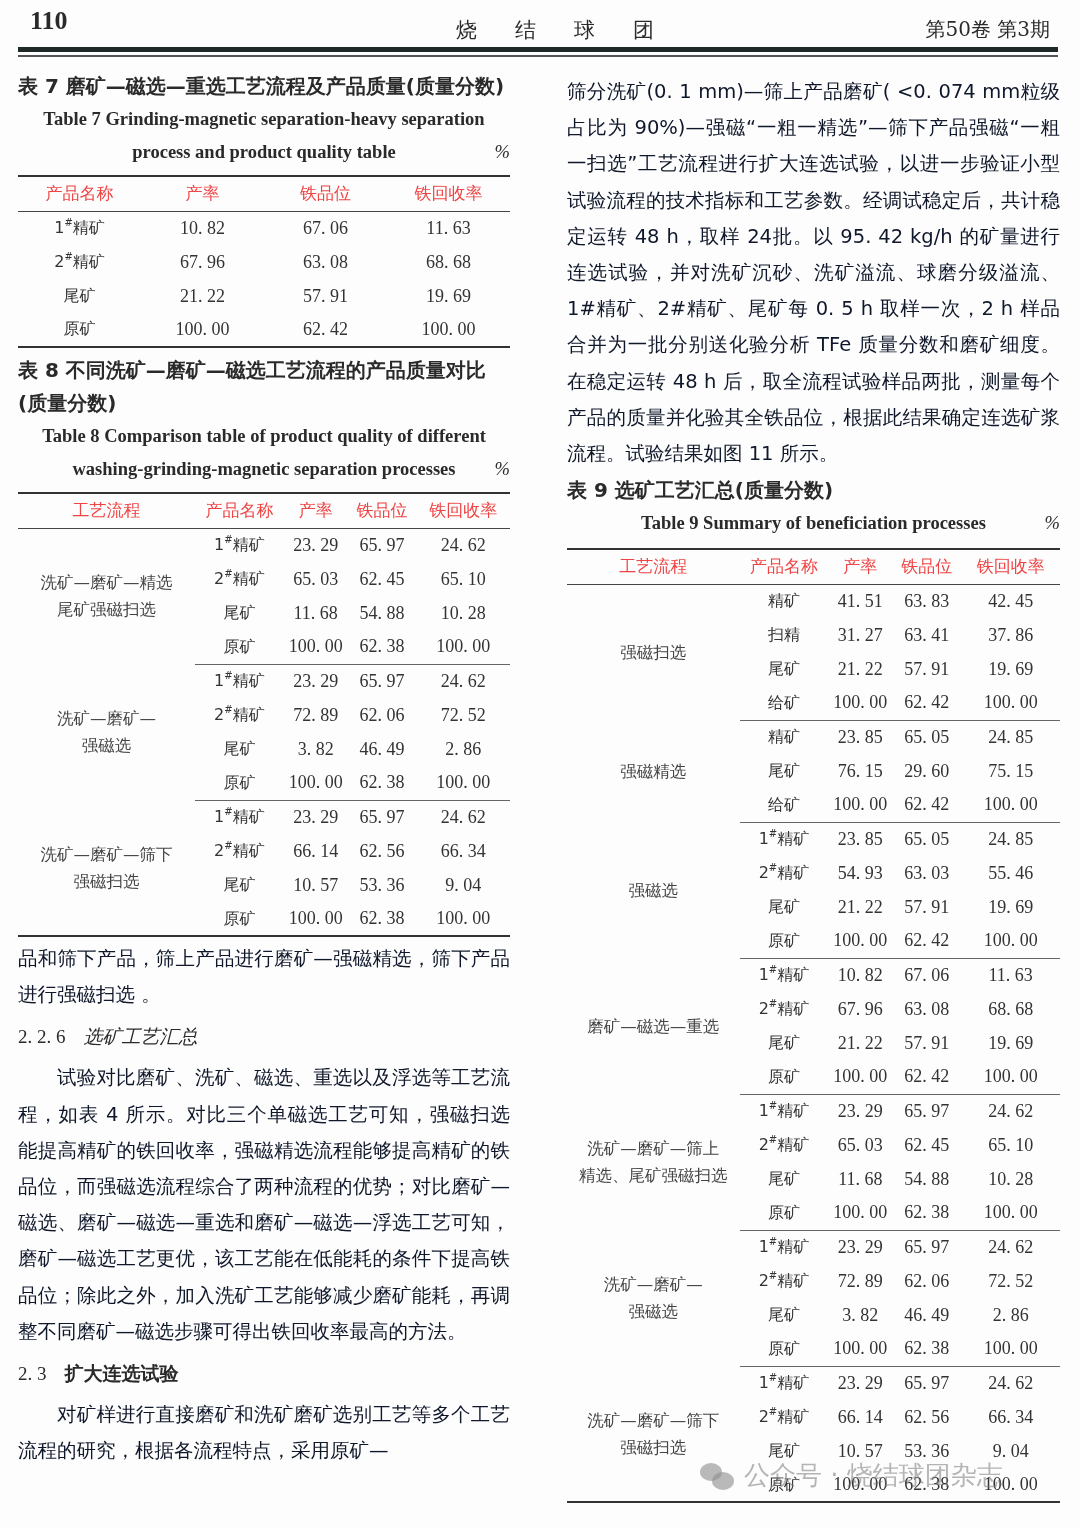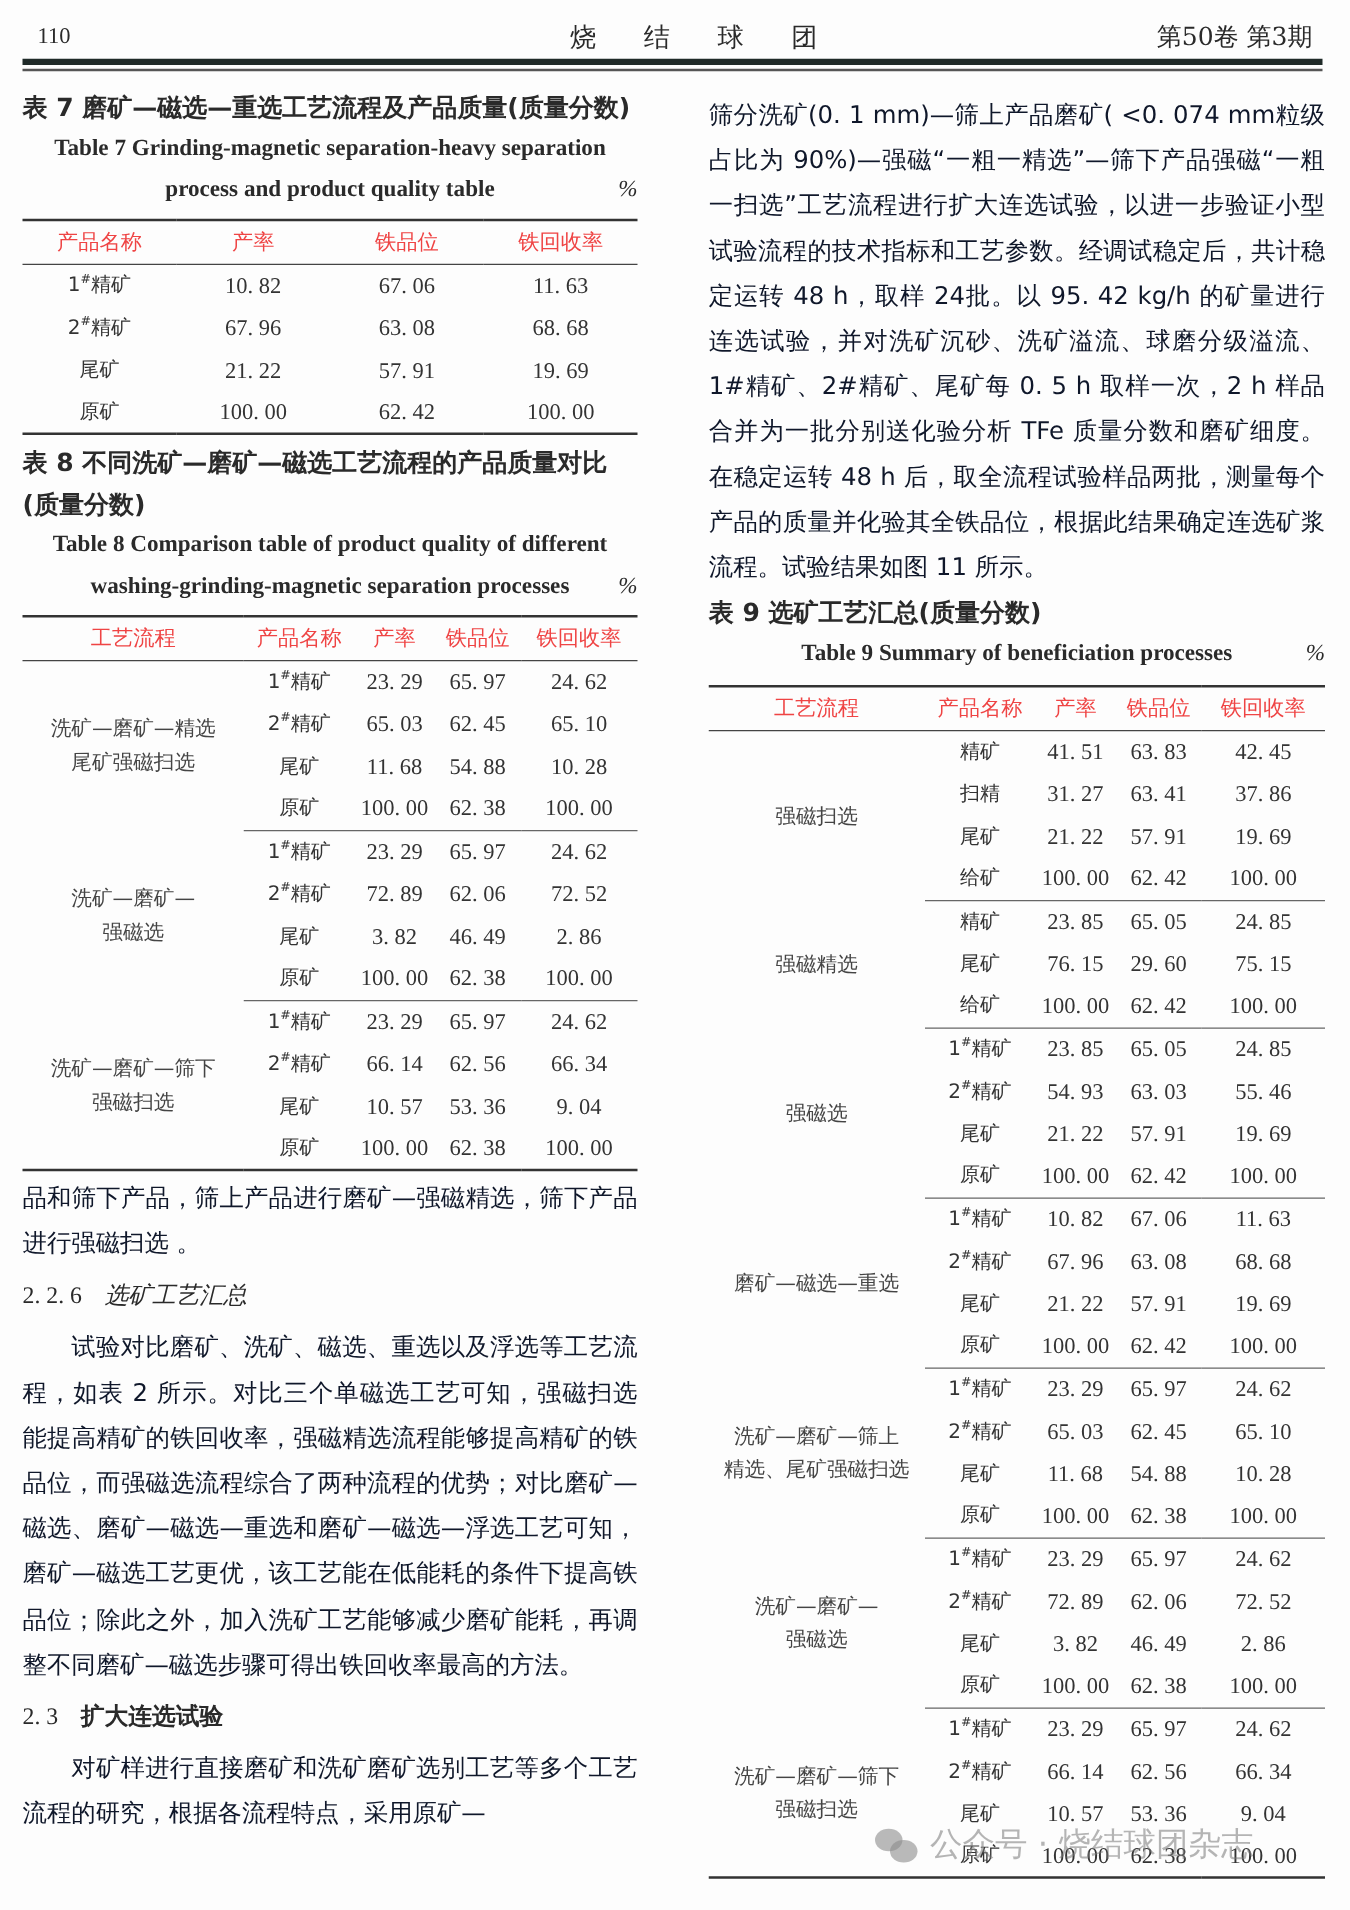--- a/index.html
+++ b/index.html
@@ -1,20 +1,20 @@
 <!DOCTYPE html>
 <html><head>
 <meta charset="utf-8">
 <style>
   * { box-sizing: border-box; margin: 0; padding: 0; }
   html, body { width: 1080px; height: 1528px; background: #fdfdfd; overflow: hidden; }
   body { position: relative; font-family: "DejaVu Serif", "Liberation Serif", serif; color: #2a2a2a; }
 
   .header { position: absolute; left: 18px; right: 22px; top: 0; height: 56px; }
-  .page-num { position: absolute; left: 12px; top: 18px; font-size: 18px; font-family: "Liberation Serif", serif; }
+  .page-num { position: absolute; left: 12px; top: 6px; font-size: 26px; font-family: "Liberation Serif", serif; font-weight: bold; }
   .journal-name { position: absolute; left: 438px; top: 16px; font-size: 21px; letter-spacing: 38px; }
   .issue { position: absolute; right: 8px; top: 16px; font-size: 20px; }
   .rule-thick { position: absolute; left: 18px; right: 22px; top: 47px; height: 5px; background: #1f2a28; }
   .rule-thin { position: absolute; left: 18px; right: 22px; top: 55px; height: 2px; background: #555; }
 
   .col { position: absolute; top: 70px; }
   .col-left { left: 18px; width: 492px; }
   .col-right { left: 567px; width: 493px; }
 
   .cap-cn { font-family: "DejaVu Sans", sans-serif; font-weight: bold; font-size: 20px; text-align: left; line-height: 33px; }
@@ -205,21 +205,21 @@
           <td>100. 00</td>
         </tr>
       </tbody>
   </table>
 
   <div class="body-text" style="margin-top:4px;">品和筛下产品，筛上产品进行磨矿—强磁精选，筛下产品进行强磁扫选 。</div>
 
   <div class="sec sec-italic">
     <span class="num">2. 2. 6</span><span class="title">选矿工艺汇总</span>
   </div>
-  <div class="body-text indent">试验对比磨矿、洗矿、磁选、重选以及浮选等工艺流程，如表 2 所示。对比三个单磁选工艺可知，强磁扫选能提高精矿的铁回收率，强磁精选流程能够提高精矿的铁品位，而强磁选流程综合了两种流程的优势；对比磨矿—磁选、磨矿—磁选—重选和磨矿—磁选—浮选工艺可知，磨矿—磁选工艺更优，该工艺能在低能耗的条件下提高铁品位；除此之外，加入洗矿工艺能够减少磨矿能耗，再调整不同磨矿—磁选步骤可得出铁回收率最高的方法。</div>
+  <div class="body-text indent">试验对比磨矿、洗矿、磁选、重选以及浮选等工艺流程，如表 4 所示。对比三个单磁选工艺可知，强磁扫选能提高精矿的铁回收率，强磁精选流程能够提高精矿的铁品位，而强磁选流程综合了两种流程的优势；对比磨矿—磁选、磨矿—磁选—重选和磨矿—磁选—浮选工艺可知，磨矿—磁选工艺更优，该工艺能在低能耗的条件下提高铁品位；除此之外，加入洗矿工艺能够减少磨矿能耗，再调整不同磨矿—磁选步骤可得出铁回收率最高的方法。</div>
 
   <div class="sec sec-bold">
     <span class="num">2. 3</span><span class="title">扩大连选试验</span>
   </div>
   <div class="body-text indent">对矿样进行直接磨矿和洗矿磨矿选别工艺等多个工艺流程的研究，根据各流程特点，采用原矿—</div>
 </div>
 
 <div class="col col-right">
   <div class="body-text" style="margin-top:4px;">筛分洗矿(0. 1 mm)—筛上产品磨矿( &lt;0. 074 mm粒级占比为 90%)—强磁“一粗一精选”—筛下产品强磁“一粗一扫选”工艺流程进行扩大连选试验，以进一步验证小型试验流程的技术指标和工艺参数。经调试稳定后，共计稳定运转 48 h，取样 24批。以 95. 42 kg/h 的矿量进行连选试验，并对洗矿沉砂、洗矿溢流、球磨分级溢流、1#精矿、2#精矿、尾矿每 0. 5 h 取样一次，2 h 样品合并为一批分别送化验分析 TFe 质量分数和磨矿细度。在稳定运转 48 h 后，取全流程试验样品两批，测量每个产品的质量并化验其全铁品位，根据此结果确定连选矿浆流程。试验结果如图 11 所示。</div>
 

